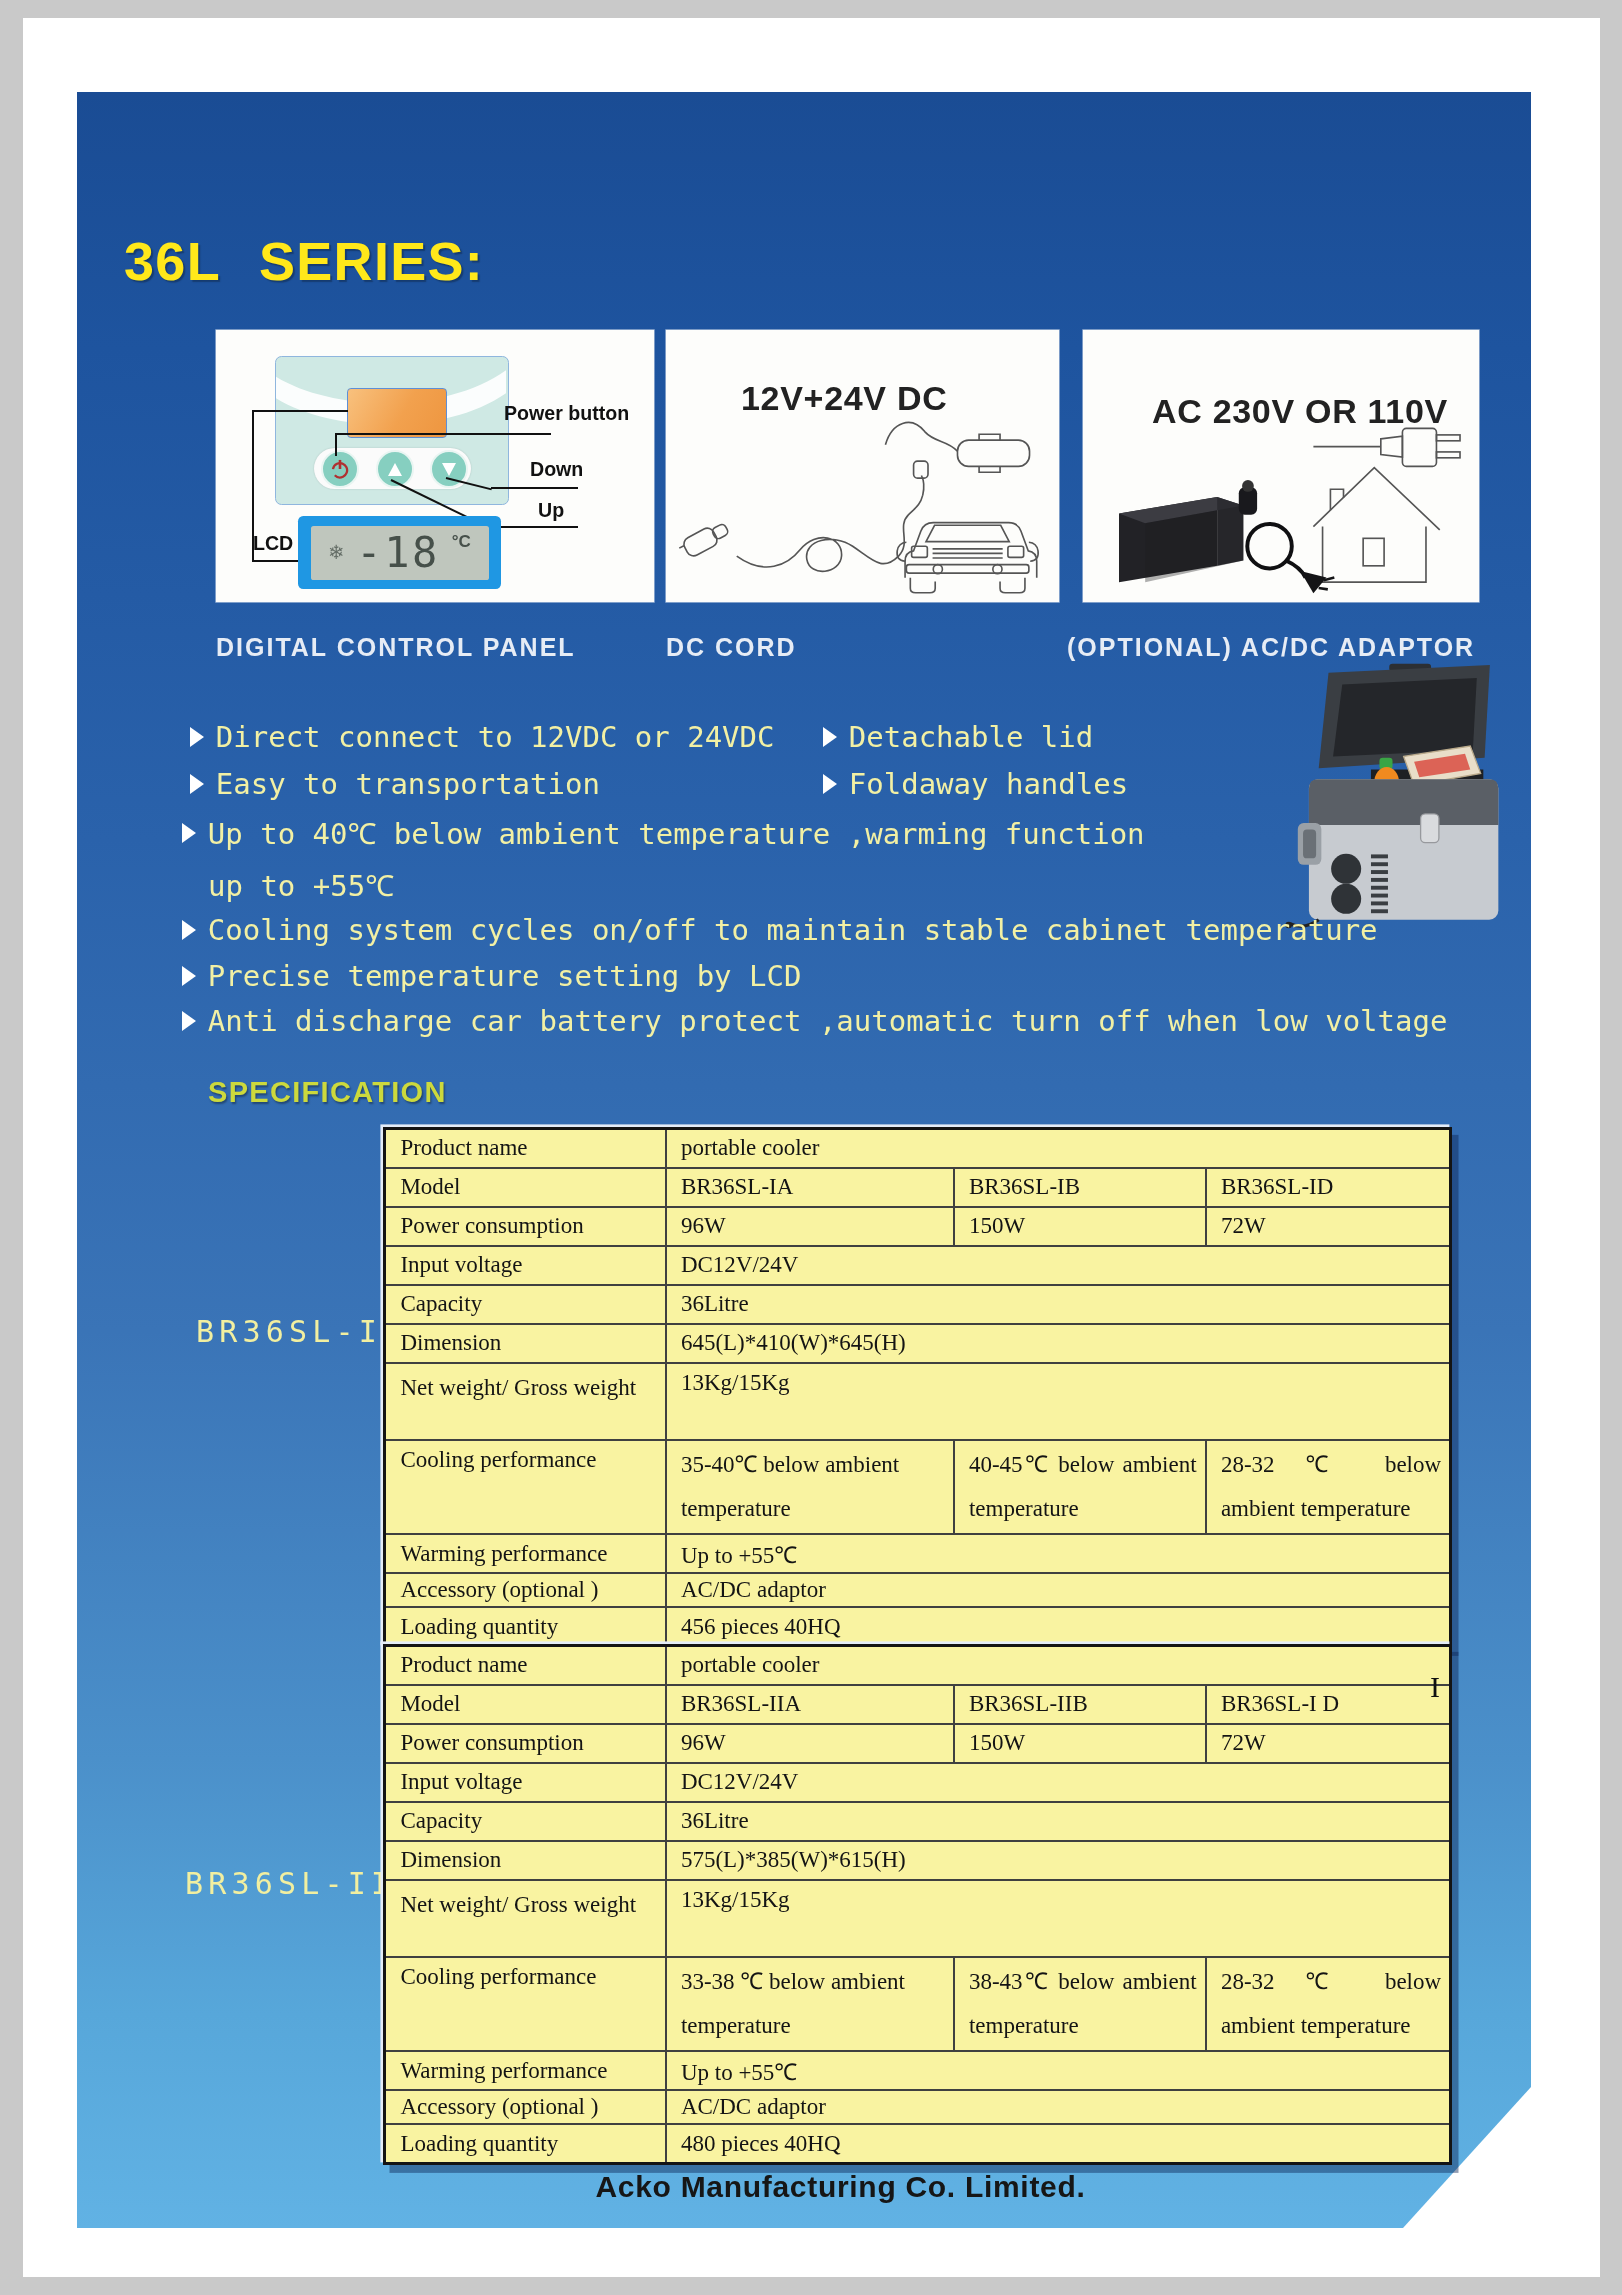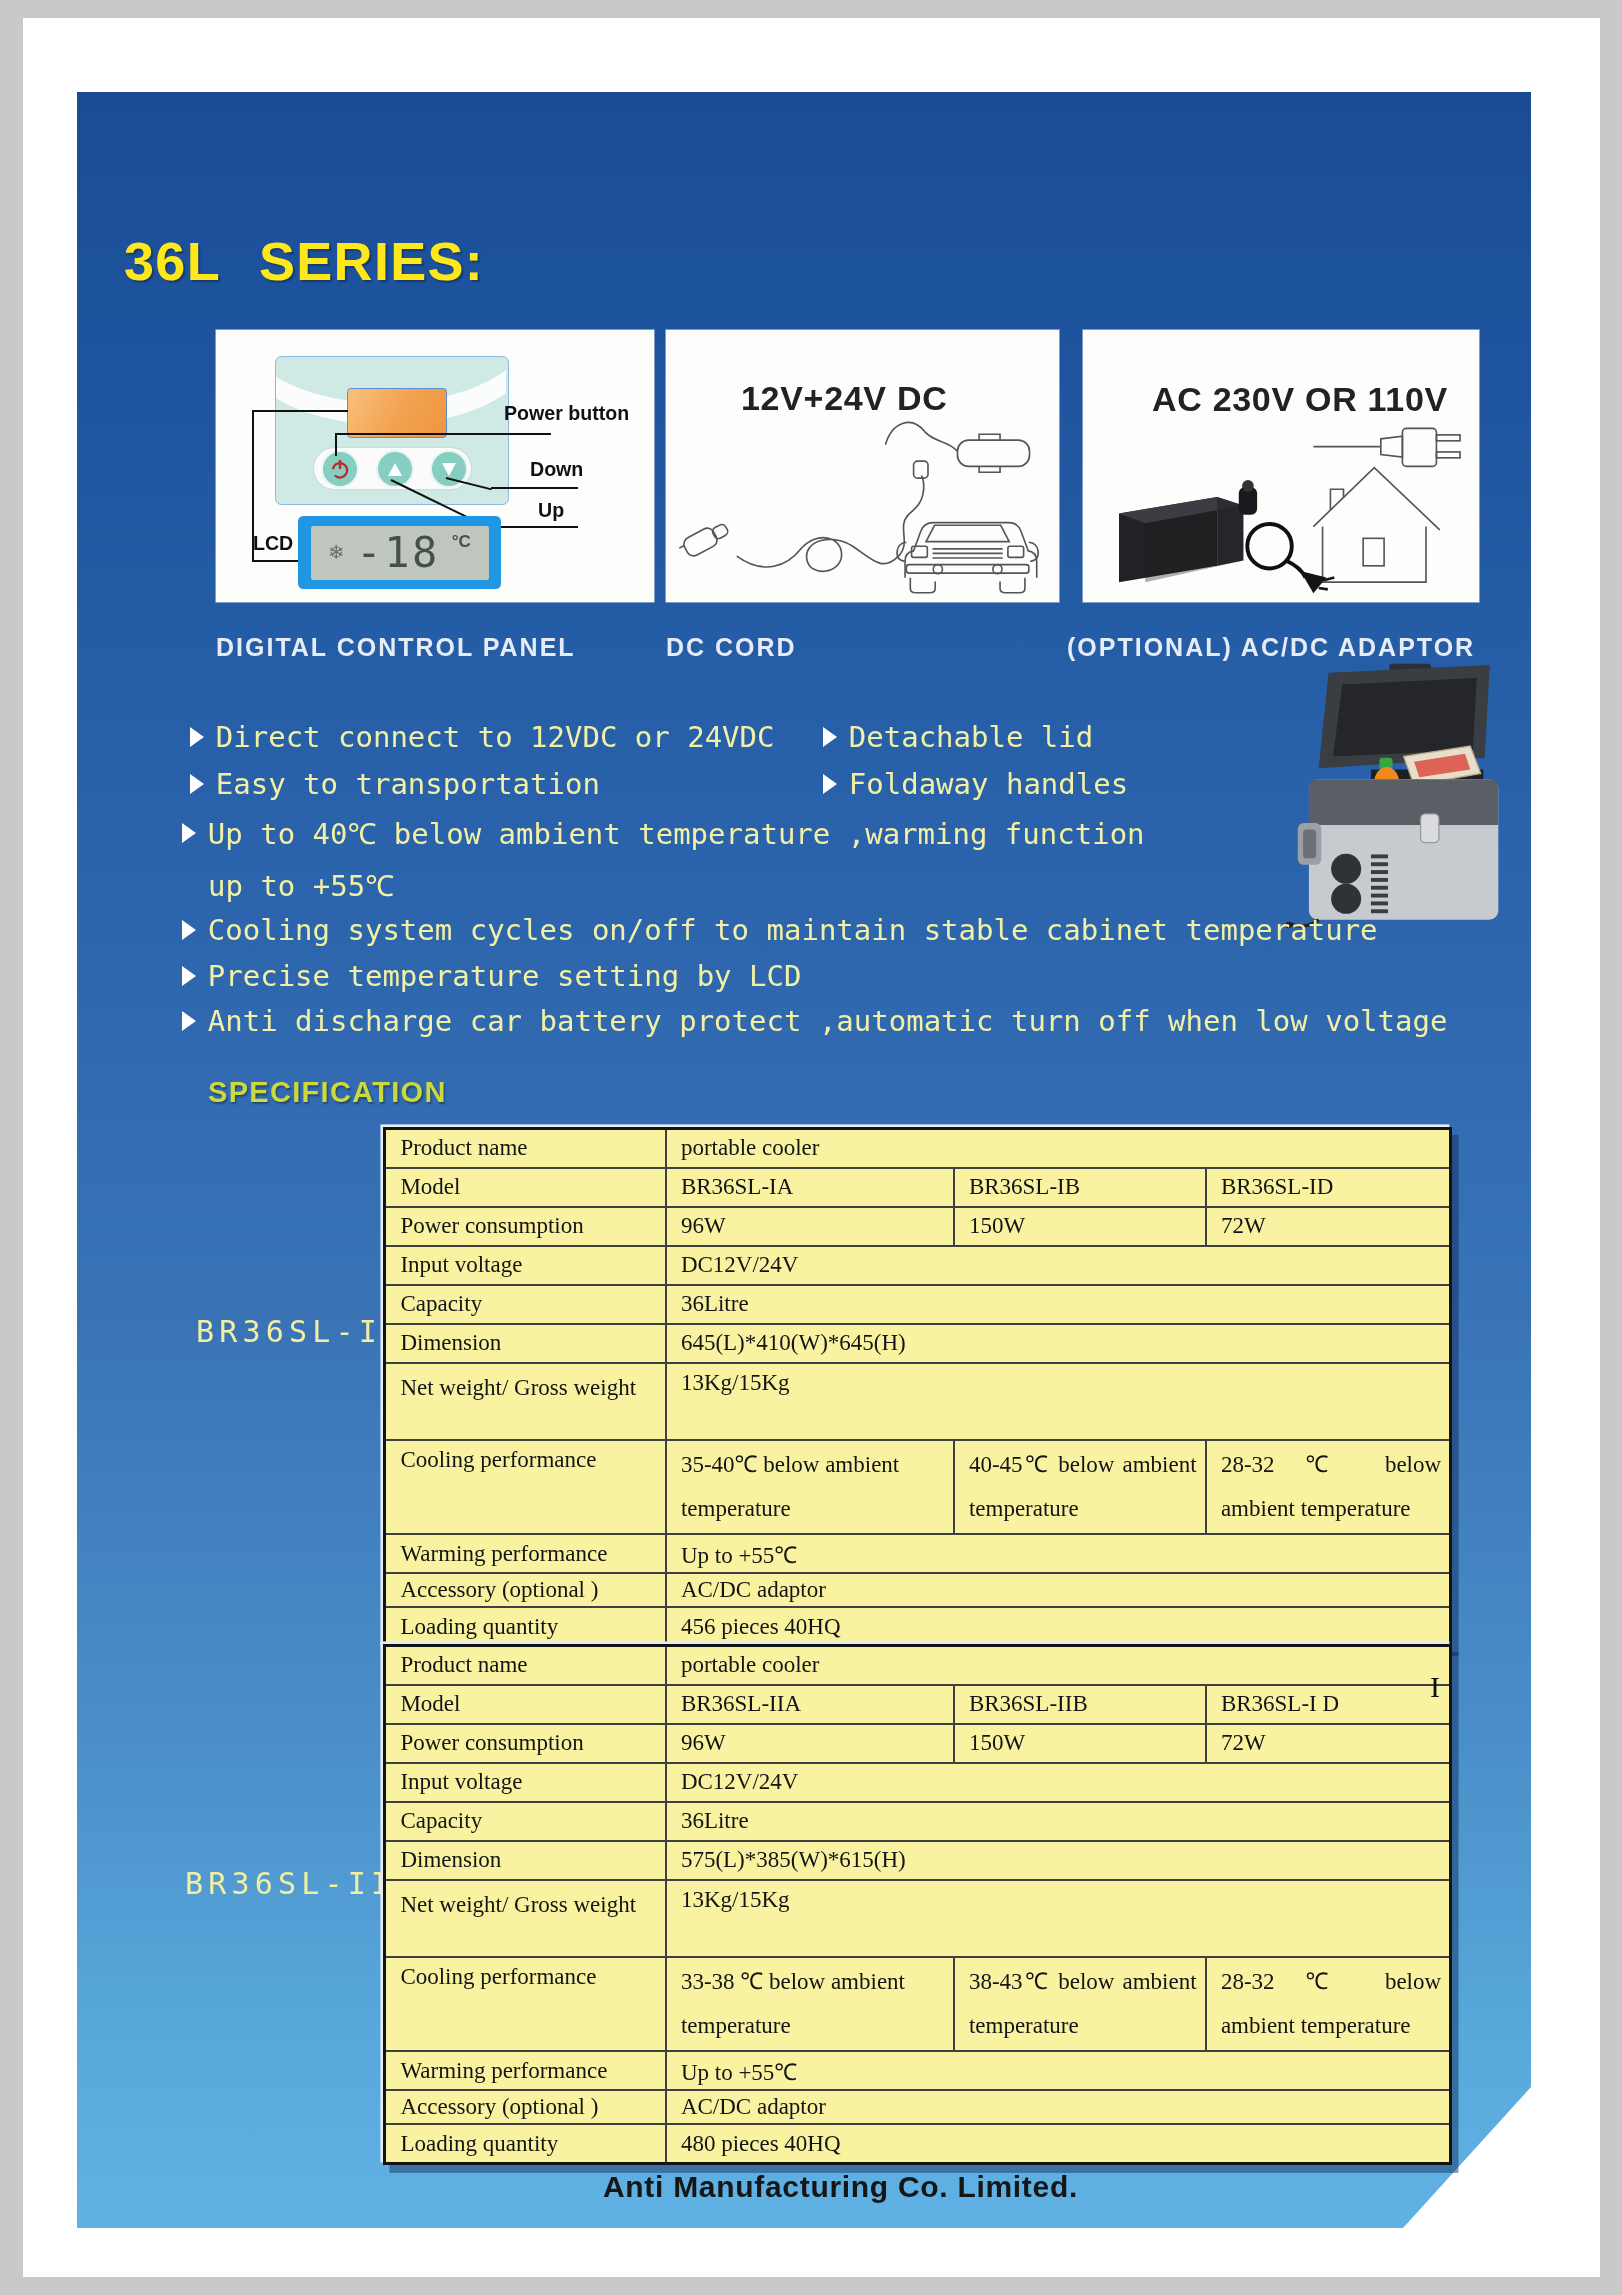--- a/index.html
+++ b/index.html
@@ -175,21 +175,21 @@
       <rect x="22" y="90" width="187" height="13" rx="4"></rect>
       <circle cx="70" cy="97" r="7"></circle>
       <circle cx="161" cy="97" r="7"></circle>
       <path d="M28,110 v16 q0,7 8,7 h22 q8,0 8,-7 v-10"></path>
       <path d="M203,110 v16 q0,7 -8,7 h-22 q-8,0 -8,-7 v-10"></path>
     </g>
   </svg>
 </div>
 
 <div class="abs card card3">
-  <div class="card-heading" style="left:69px;top:50px;text-align:center;">AC 230V OR 110V</div>
+  <div class="card-heading" style="left:69px;top:62px;text-align:center;">AC 230V OR 110V</div>
   <svg class="abs" style="left:0;top:0;" width="396" height="272" viewBox="0 0 605 415">
 
     <g fill="none" stroke="#555" stroke-width="2.5">
       <line x1="352" y1="178" x2="455" y2="178"></line>
       <polygon points="455,166 488,162 488,194 455,190"></polygon>
       <rect x="488" y="150" width="52" height="58" rx="6"></rect>
       <rect x="540" y="160" width="36" height="9"></rect>
       <rect x="540" y="186" width="36" height="9"></rect>
     </g>
 
@@ -408,14 +408,14 @@
       </tr>
   <tr class="r60">
         <td>Loading quantity</td>
         <td colspan="3">480 pieces 40HQ</td>
       </tr>
 </tbody>
   </table>
 
 <div class="abs stray-i">I</div>
 
-<div class="abs footer">Anti Manufacturing Co. Limited.</div>
+<div class="abs footer">Acko Manufacturing Co. Limited.</div>
 
 
 </body></html>

